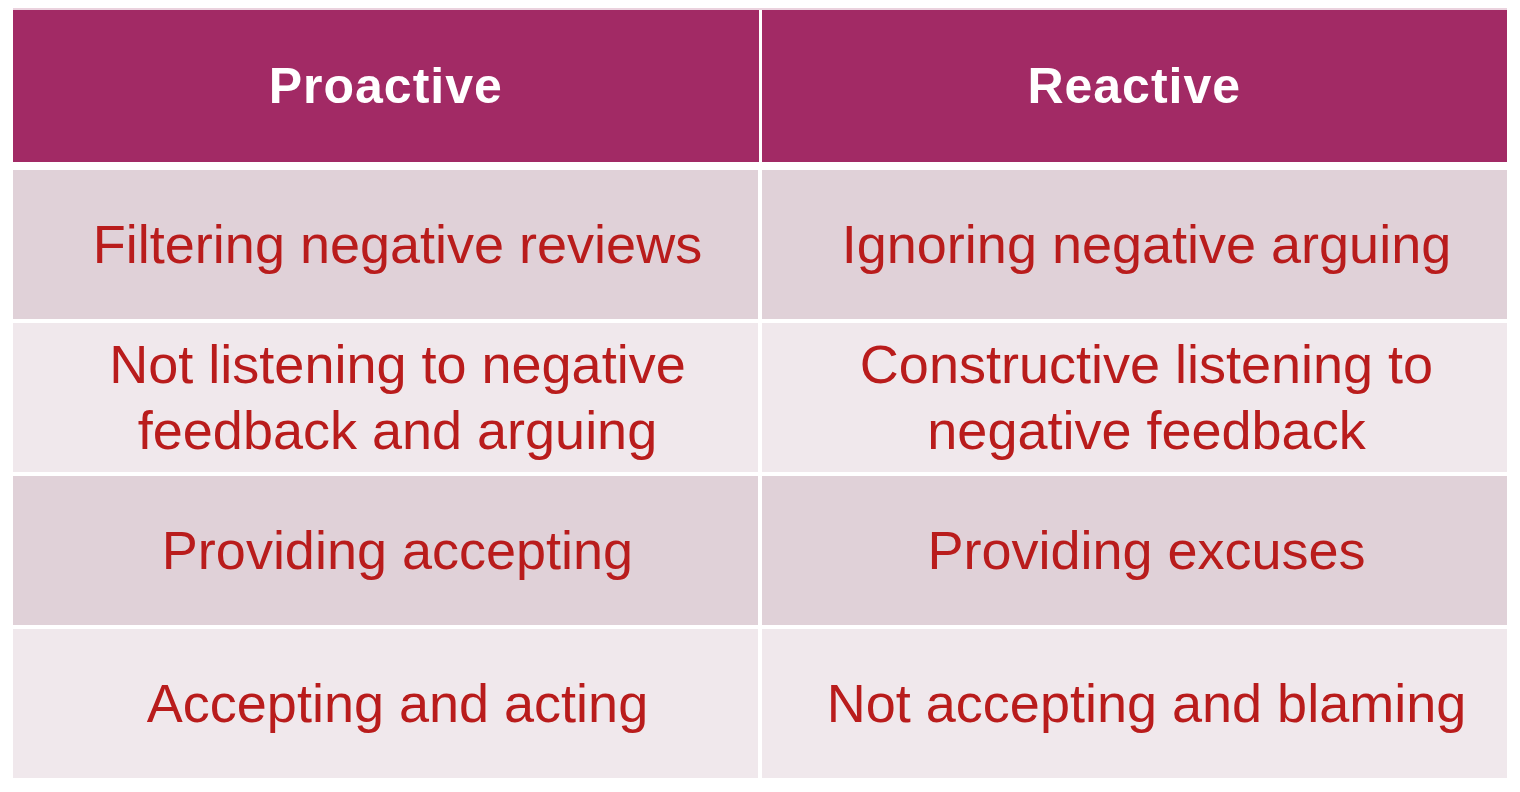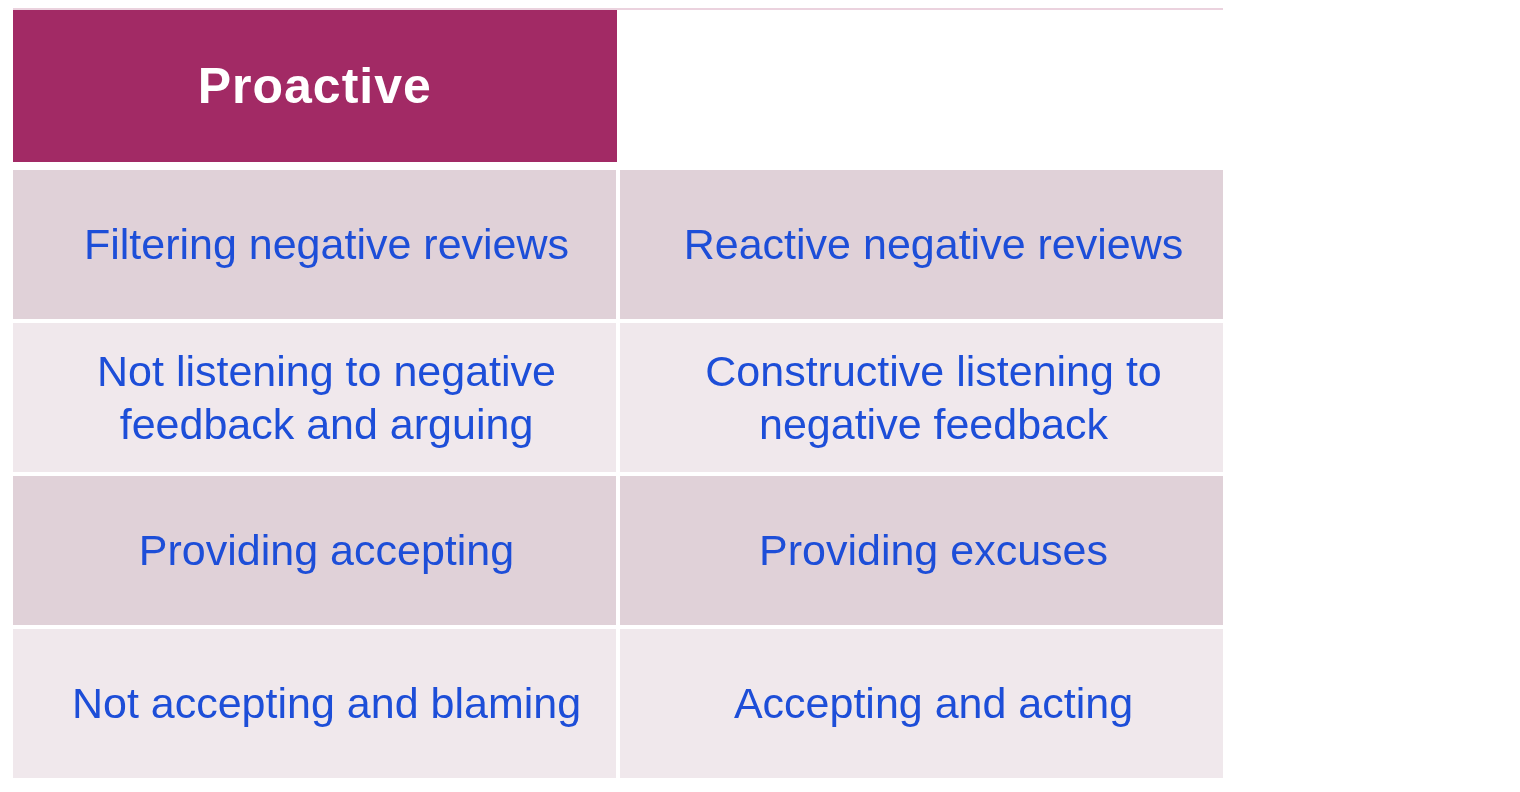--- a/index.html
+++ b/index.html
@@ -12,21 +12,21 @@
     position: relative;
     width: 1520px;
     height: 792px;
     background: #ffffff;
     overflow: hidden;
   }
   .cmp-table {
     position: absolute;
     left: 13px;
     top: 8px;
-    width: 1210px;
+    width: 1494px;
     height: 770px;
     display: flex;
     flex-direction: column;
   }
   .header-row {
     display: grid;
     grid-template-columns: 1fr 1fr;
     column-gap: 3px;
     height: 152px;
     border-top: 2px solid #ebd2de;
@@ -45,54 +45,55 @@
   .body-grid {
     margin-top: 8px;
     display: grid;
     grid-template-columns: 1fr 1fr;
     grid-auto-rows: 149px;
     column-gap: 4px;
     row-gap: 4px;
     flex: 0 0 auto;
   }
   .body-cell {
-    color: #1d4ed8;
+    color: #b91c1c;
     display: flex;
     align-items: center;
     justify-content: center;
     text-align: center;
-    font-size: 43px;
+    font-size: 54px;
     line-height: 1.22;
     white-space: pre-line;
     padding-left: 24px;
   }
   .row-odd  { background: #e0d1d8; }
   .row-even { background: #f0e8ec; }
 </style>
 </head>
 <body>
 
 <div class="stage">
   <div class="cmp-table">
 
     <div class="header-row">
       <div class="header-cell">Proactive</div>
+      <div class="header-cell">Reactive</div>
     </div>
 
     <div class="body-grid">
 
       <div class="body-cell row-odd">Filtering negative reviews</div>
-      <div class="body-cell row-odd">Reactive negative reviews</div>
+      <div class="body-cell row-odd">Ignoring negative arguing</div>
 
       <div class="body-cell row-even">Not listening to negative
 feedback and arguing</div>
       <div class="body-cell row-even">Constructive listening to
 negative feedback</div>
 
       <div class="body-cell row-odd">Providing accepting</div>
       <div class="body-cell row-odd">Providing excuses</div>
 
+      <div class="body-cell row-even">Accepting and acting</div>
       <div class="body-cell row-even">Not accepting and blaming</div>
-      <div class="body-cell row-even">Accepting and acting</div>
 
     </div>
   </div>
 </div>
 
 </body></html>

